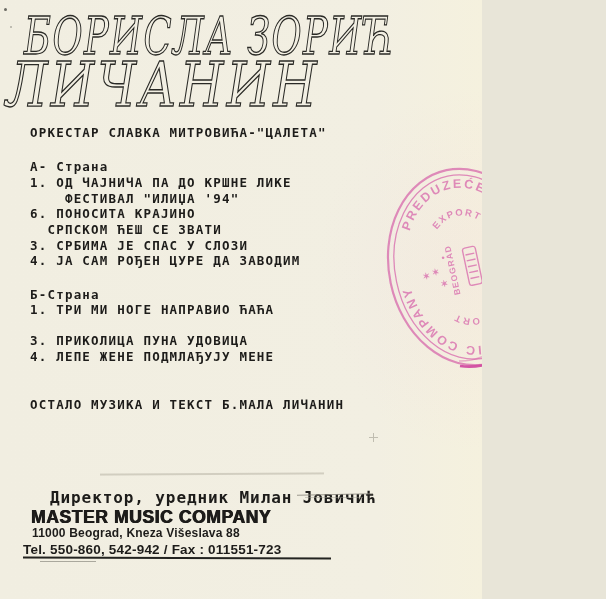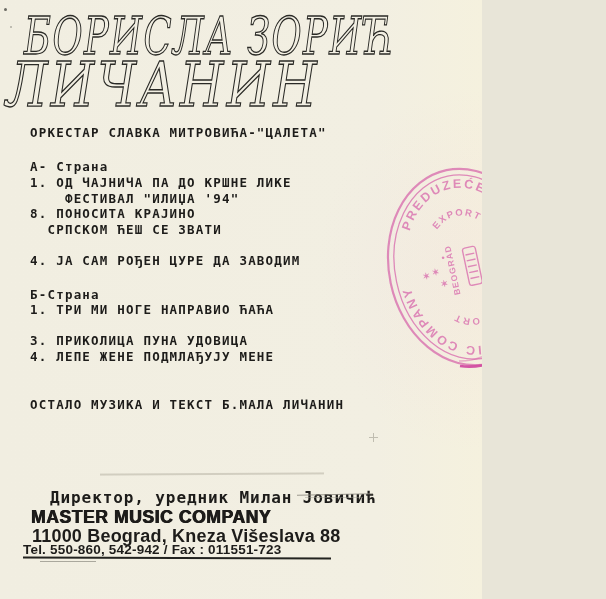--- a/index.html
+++ b/index.html
@@ -30,21 +30,21 @@
   .t-small{font-size:16px;letter-spacing:0.9px;}
   
   .company{
     position:absolute;left:31px;top:507px;
     font-family:"Liberation Sans",sans-serif;font-weight:700;
     font-size:17.5px;letter-spacing:0.6px;white-space:pre;
     text-shadow:0.6px 0 0 currentColor,-0.3px 0 0 currentColor;
   }
   .address{
     position:absolute;left:32px;top:526px;
-    font-weight:700;font-size:18px;letter-spacing:0.2px;white-space:pre;
+    font-weight:700;font-size:12px;letter-spacing:0.2px;white-space:pre;
   }
   .phone{
     position:absolute;left:23px;top:542px;
     font-weight:700;font-size:13.5px;letter-spacing:0.2px;white-space:pre;
   }
   .rule-main{
     position:absolute;left:23px;top:557px;width:308px;height:2px;
     background:#232320;transform:rotate(0.15deg);
   }
   .rule-echo{
@@ -89,22 +89,23 @@
   <svg class="title-svg" width="450" height="120">
     <text class="title-text" x="24" y="54" font-size="52" letter-spacing="2" textLength="372" lengthAdjust="spacingAndGlyphs">БОРИСЛА ЗОРИЋ</text>
     <text class="title-text" x="6" y="106" font-size="62" letter-spacing="4" textLength="314" lengthAdjust="spacingAndGlyphs">ЛИЧАНИН</text>
   </svg>
 
   <div class="t-line" style="top:126px">ОРКЕСТАР СЛАВКА МИТРОВИЋА-"ЦАЛЕТА"</div>
 
   <div class="t-line" style="top:160px">А- Страна</div>
   <div class="t-line" style="top:176px">1. ОД ЧАЈНИЧА ПА ДО КРШНЕ ЛИКЕ</div>
   <div class="t-line" style="top:192px">    ФЕСТИВАЛ "ИЛИЏА '94"</div>
-  <div class="t-line" style="top:207px">8. ПОНОСИТА КРАЈИНО</div>
+  <div class="t-line" style="top:207px">6. ПОНОСИТА КРАЈИНО</div>
   <div class="t-line" style="top:223px">  СРПСКОМ ЋЕШ СЕ ЗВАТИ</div>
+  <div class="t-line" style="top:239px">3. СРБИМА ЈЕ СПАС У СЛОЗИ</div>
   <div class="t-line" style="top:254px">4. ЈА САМ РОЂЕН ЦУРЕ ДА ЗАВОДИМ</div>
 
   <div class="t-line" style="top:288px">Б-Страна</div>
   <div class="t-line" style="top:303px">1. ТРИ МИ НОГЕ НАПРАВИО ЋАЋА</div>
   <div class="t-line" style="top:334px">3. ПРИКОЛИЦА ПУНА УДОВИЦА</div>
   <div class="t-line" style="top:350px">4. ЛЕПЕ ЖЕНЕ ПОДМЛАЂУЈУ МЕНЕ</div>
 
   <div class="t-line" style="top:398px">ОСТАЛО МУЗИКА И ТЕКСТ Б.МАЛА ЛИЧАНИН</div>
 
   <div class="t-line t-small" style="left:50px;top:491px">Директор, уредник Милан Јовичић</div>

